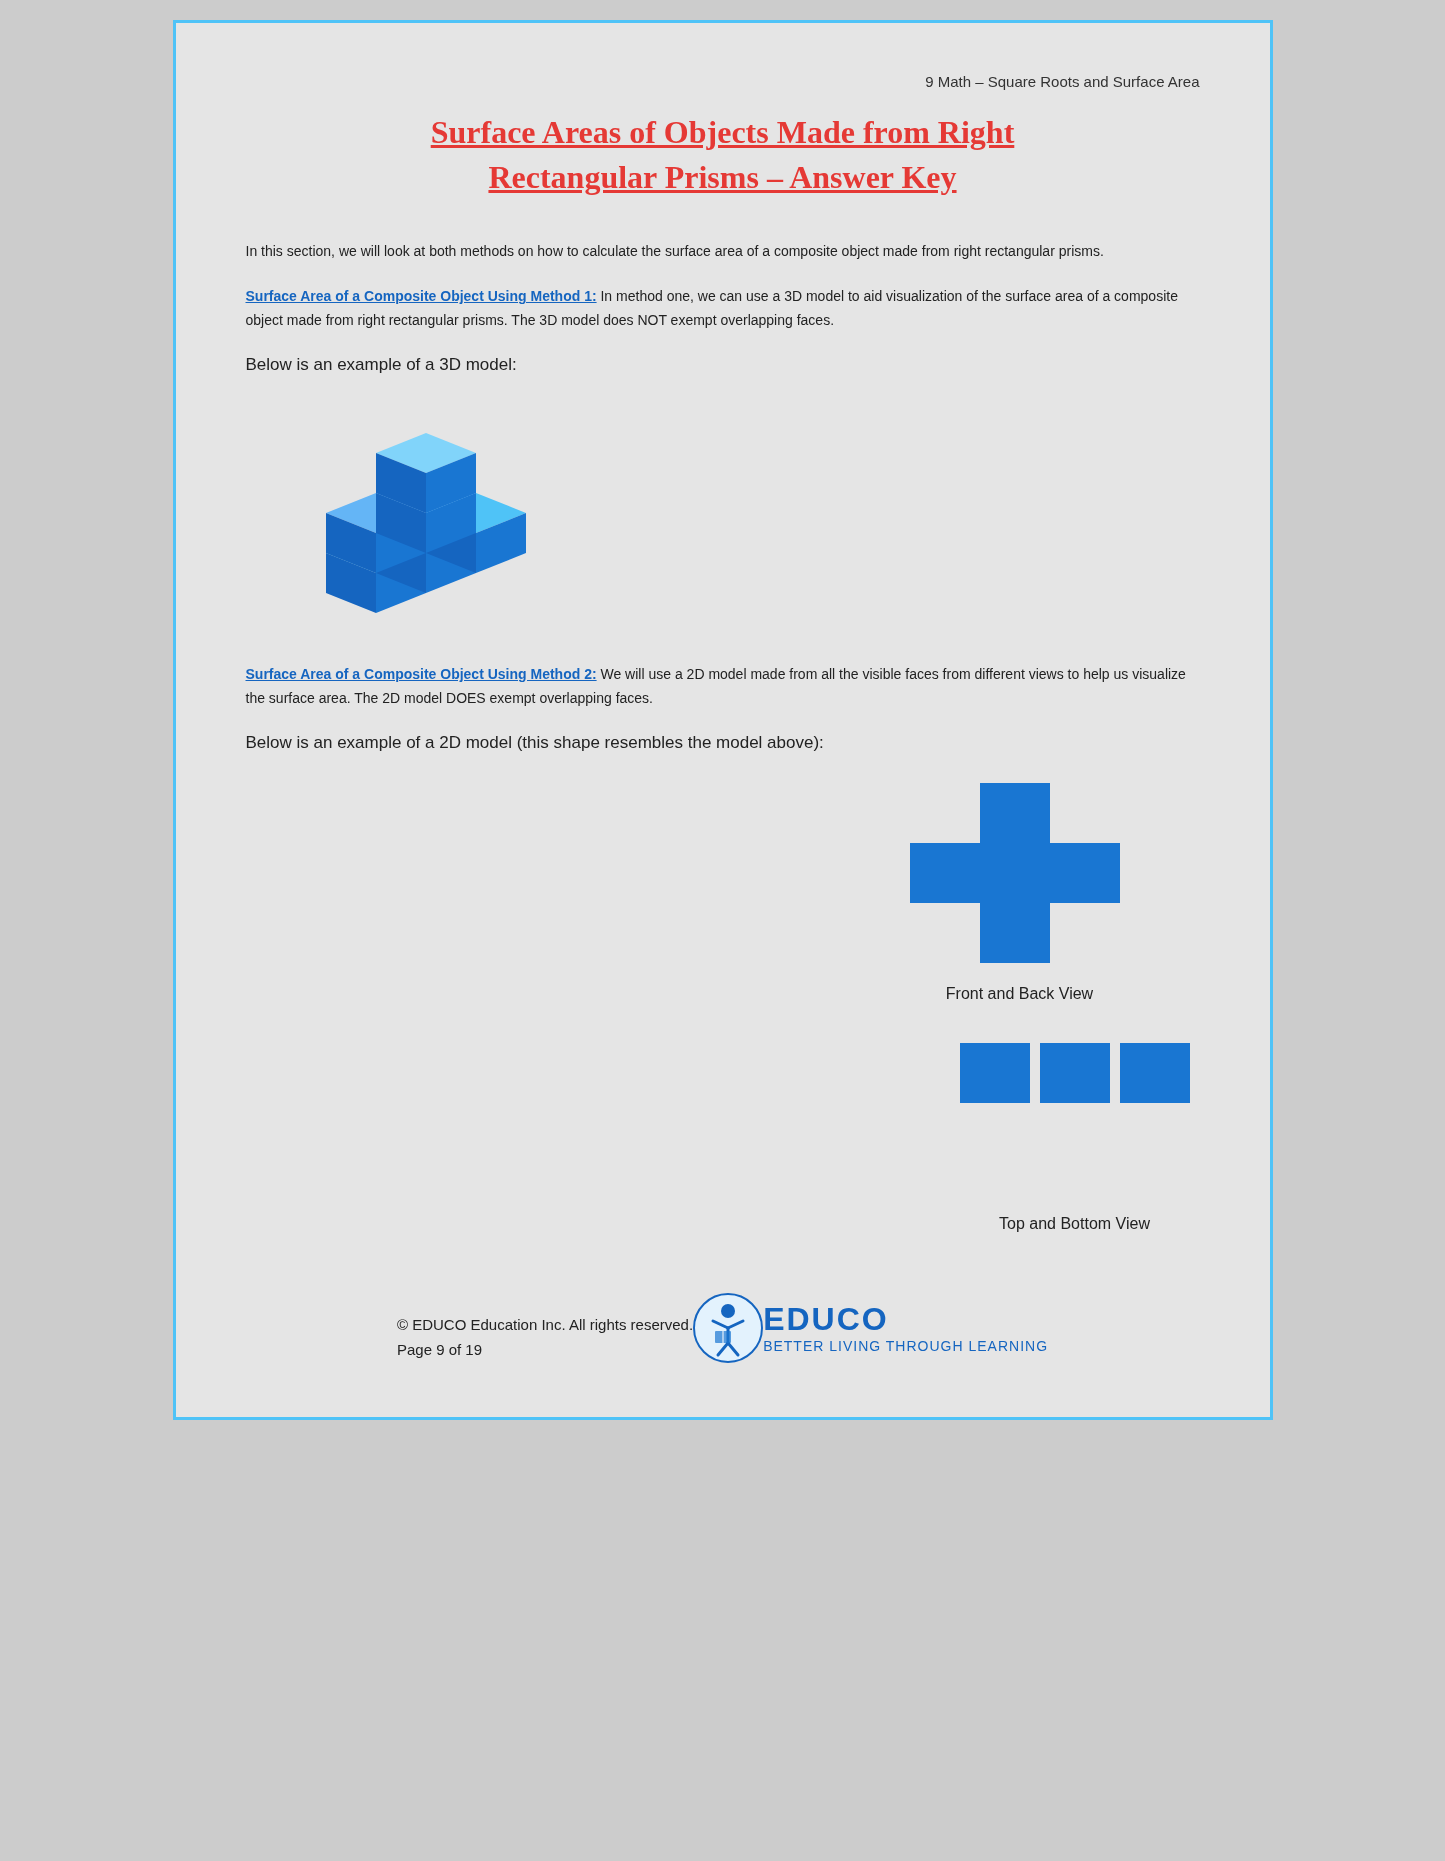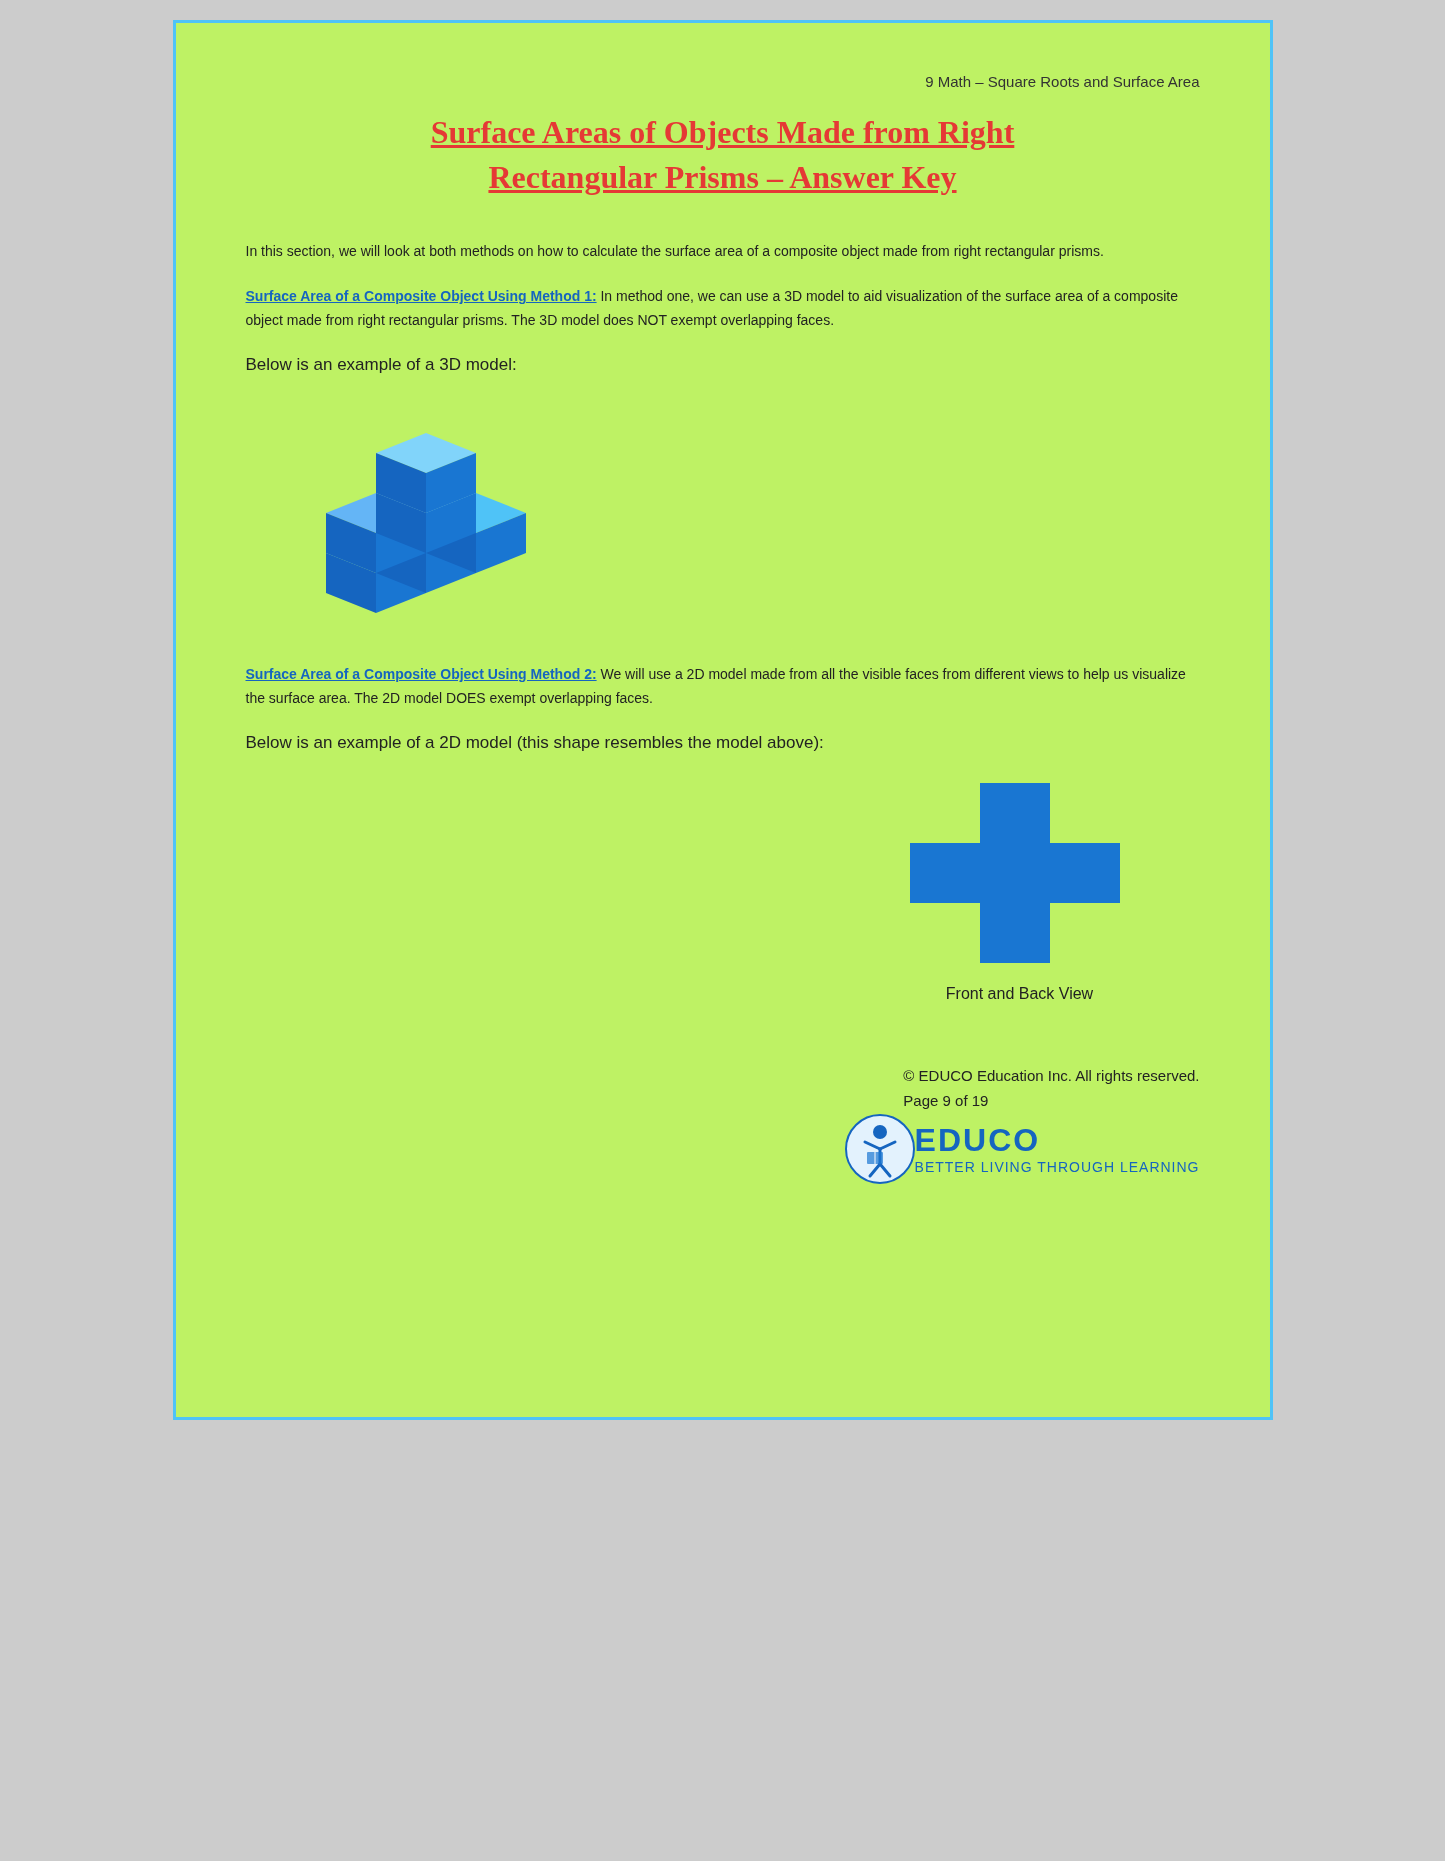--- a/index.html
+++ b/index.html
@@ -7,21 +7,21 @@
       background: #ccc;
       display: flex;
       justify-content: center;
       align-items: flex-start;
       padding: 20px;
       font-family: 'Comic Sans MS', 'Chalkboard SE', cursive;
     }
     .page {
       width: 1100px;
       min-height: 1400px;
-      background: #bef264;
+      background: #e5e5e5;
       border: 3px solid #4fc3f7;
       padding: 50px 70px 50px 70px;
       position: relative;
     }
     .header-note {
       text-align: right;
       font-size: 15px;
       color: #333;
       margin-bottom: 20px;
       font-family: Arial, sans-serif;
@@ -78,21 +78,20 @@
       font-size: 16px;
       color: #222;
       margin-top: 12px;
       font-family: Arial, sans-serif;
     }
     .footer {
       margin-top: 60px;
       display: flex;
       justify-content: center;
       align-items: flex-end;
-      flex-direction: column;
     }
     .footer-text {
       font-size: 15px;
       color: #222;
       font-family: Arial, sans-serif;
       line-height: 1.7;
     }
     
     .front-back-svg, .left-right-svg, .top-bottom-svg {
       display: block;
@@ -186,20 +185,29 @@
         <rect x="10" y="70" width="70" height="60" fill="#1976d2"></rect>
         <rect x="80" y="70" width="70" height="60" fill="#1976d2"></rect>
         <rect x="150" y="70" width="70" height="60" fill="#1976d2"></rect>
 
         <rect x="80" y="130" width="70" height="60" fill="#1976d2"></rect>
       </svg>
       <div class="view-label">Front and Back View</div>
     </div>
 
 
+    <div class="view-item">
+      <svg width="250" height="200" viewBox="0 0 250 200" class="top-bottom-svg">
+
+        <rect x="10" y="40" width="70" height="60" fill="#1976d2"></rect>
+        <rect x="90" y="40" width="70" height="60" fill="#1976d2"></rect>
+        <rect x="170" y="40" width="70" height="60" fill="#1976d2"></rect>
+      </svg>
+      <div class="view-label">Top and Bottom View</div>
+    </div>
 
   </div>
 
   <div class="footer">
     <div class="footer-text">
       <div>© EDUCO Education Inc. All rights reserved.</div>
       <div>Page 9 of 19</div>
     </div>
 
     <div class="educo-logo">

